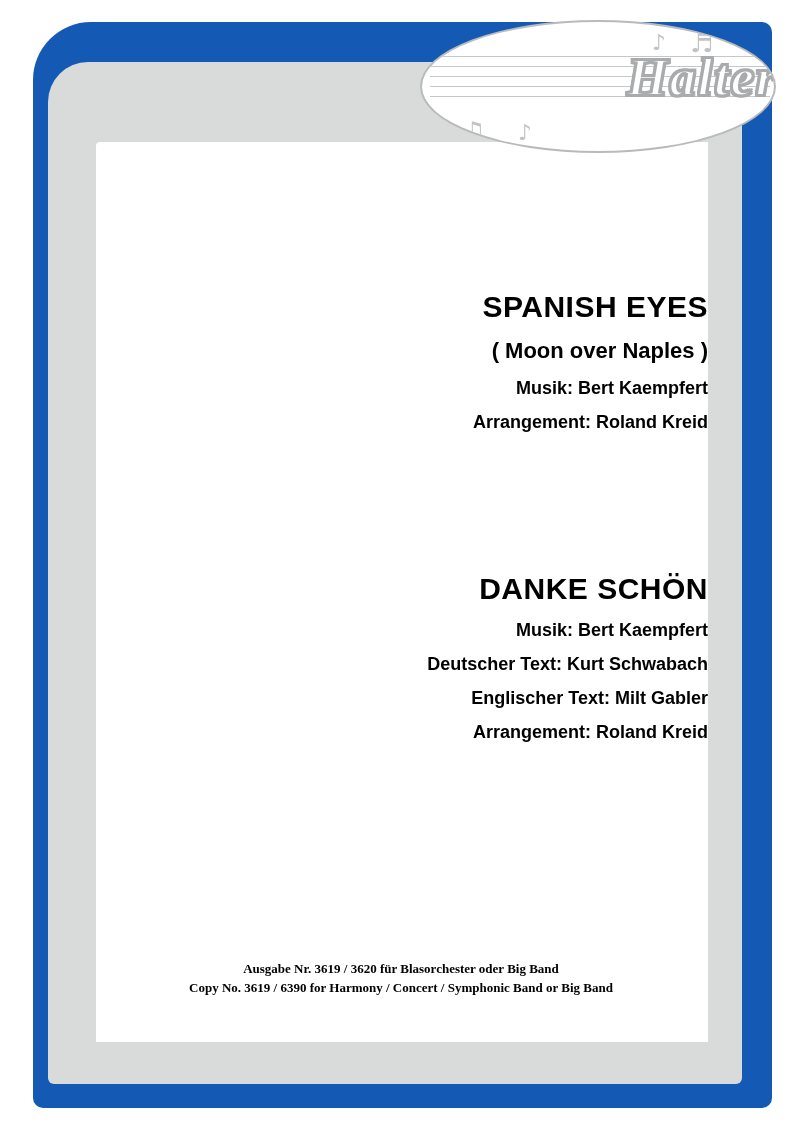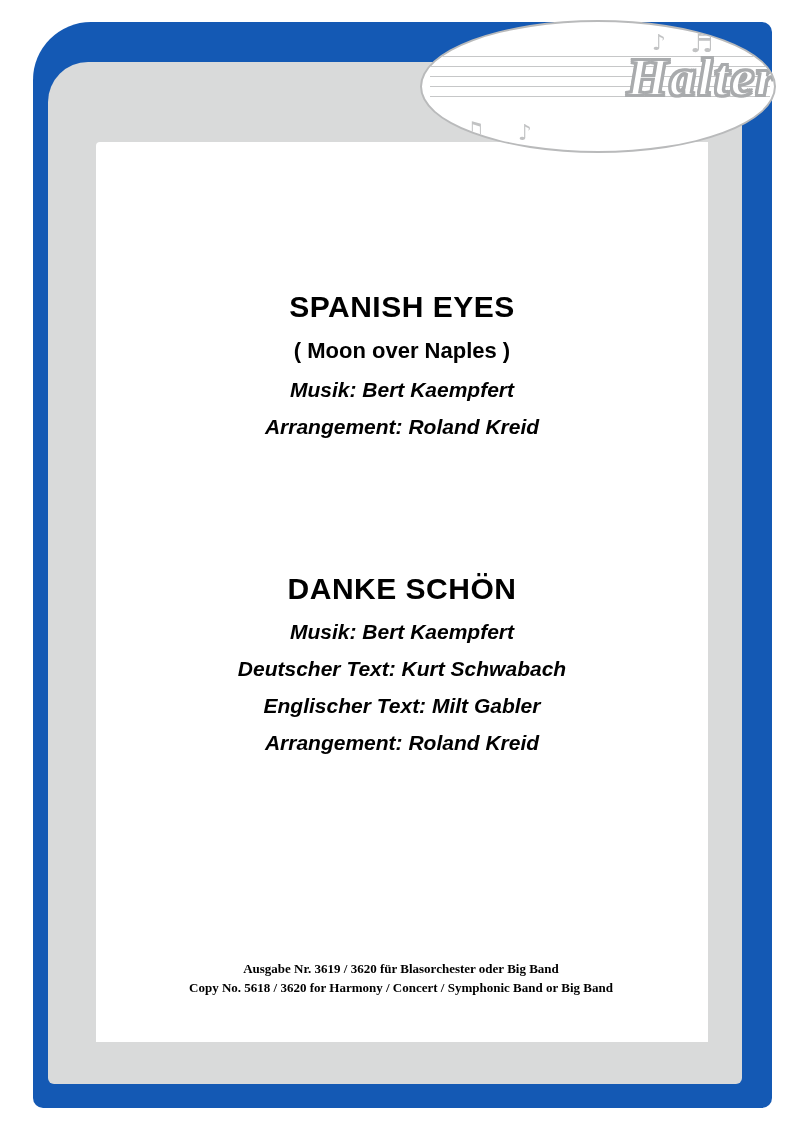--- a/index.html
+++ b/index.html
@@ -118,43 +118,42 @@
     width: 612px;
     height: 900px;
   }
   .work {
     position: absolute;
     left: 0;
     width: 612px;
     text-align: center;
     color: #000000;
   }
-  .work-1 { top: 148px; }
-  .work-2 { top: 430px; }
+  .work-1 { top: 148px; text-align: right; }
+  .work-2 { top: 430px; text-align: right; }
 
   .work-title {
     font-family: "Liberation Sans", sans-serif;
     font-weight: bold;
     font-size: 30px;
     letter-spacing: 0.5px;
     margin: 0 0 14px 0;
     color: #000;
   }
   .work-subtitle {
     font-family: "Liberation Sans", sans-serif;
     font-weight: bold;
     font-size: 22px;
     margin: 0 0 14px 0;
   }
   .credit {
     font-family: "Liberation Sans", sans-serif;
     font-weight: bold;
-    font-size: 21px;
+    font-size: 18px;
     margin: 0 0 13px 0;
-    font-style: italic;
   }
 
   
   .footer {
     position: absolute;
     left: 0;
     top: 818px;
     width: 610px;
     text-align: center;
   }
@@ -202,17 +201,17 @@
     <div class="work work-2">
       <div class="work-title">DANKE SCHÖN</div>
       <div class="credit">Musik: Bert Kaempfert</div>
       <div class="credit">Deutscher Text: Kurt Schwabach</div>
       <div class="credit">Englischer Text: Milt Gabler</div>
       <div class="credit">Arrangement: Roland Kreid</div>
     </div>
 
     <div class="footer">
       <div class="footer-line">Ausgabe Nr. 3619 / 3620 für  Blasorchester oder Big Band</div>
-      <div class="footer-line">Copy No. 5618 / 3620 for Harmony / Concert / Symphonic Band or Big Band</div>
+      <div class="footer-line">Copy No. 3619 / 6390 for Harmony / Concert / Symphonic Band or Big Band</div>
     </div>
 
   </div>
 </div>
 
 </body></html>

